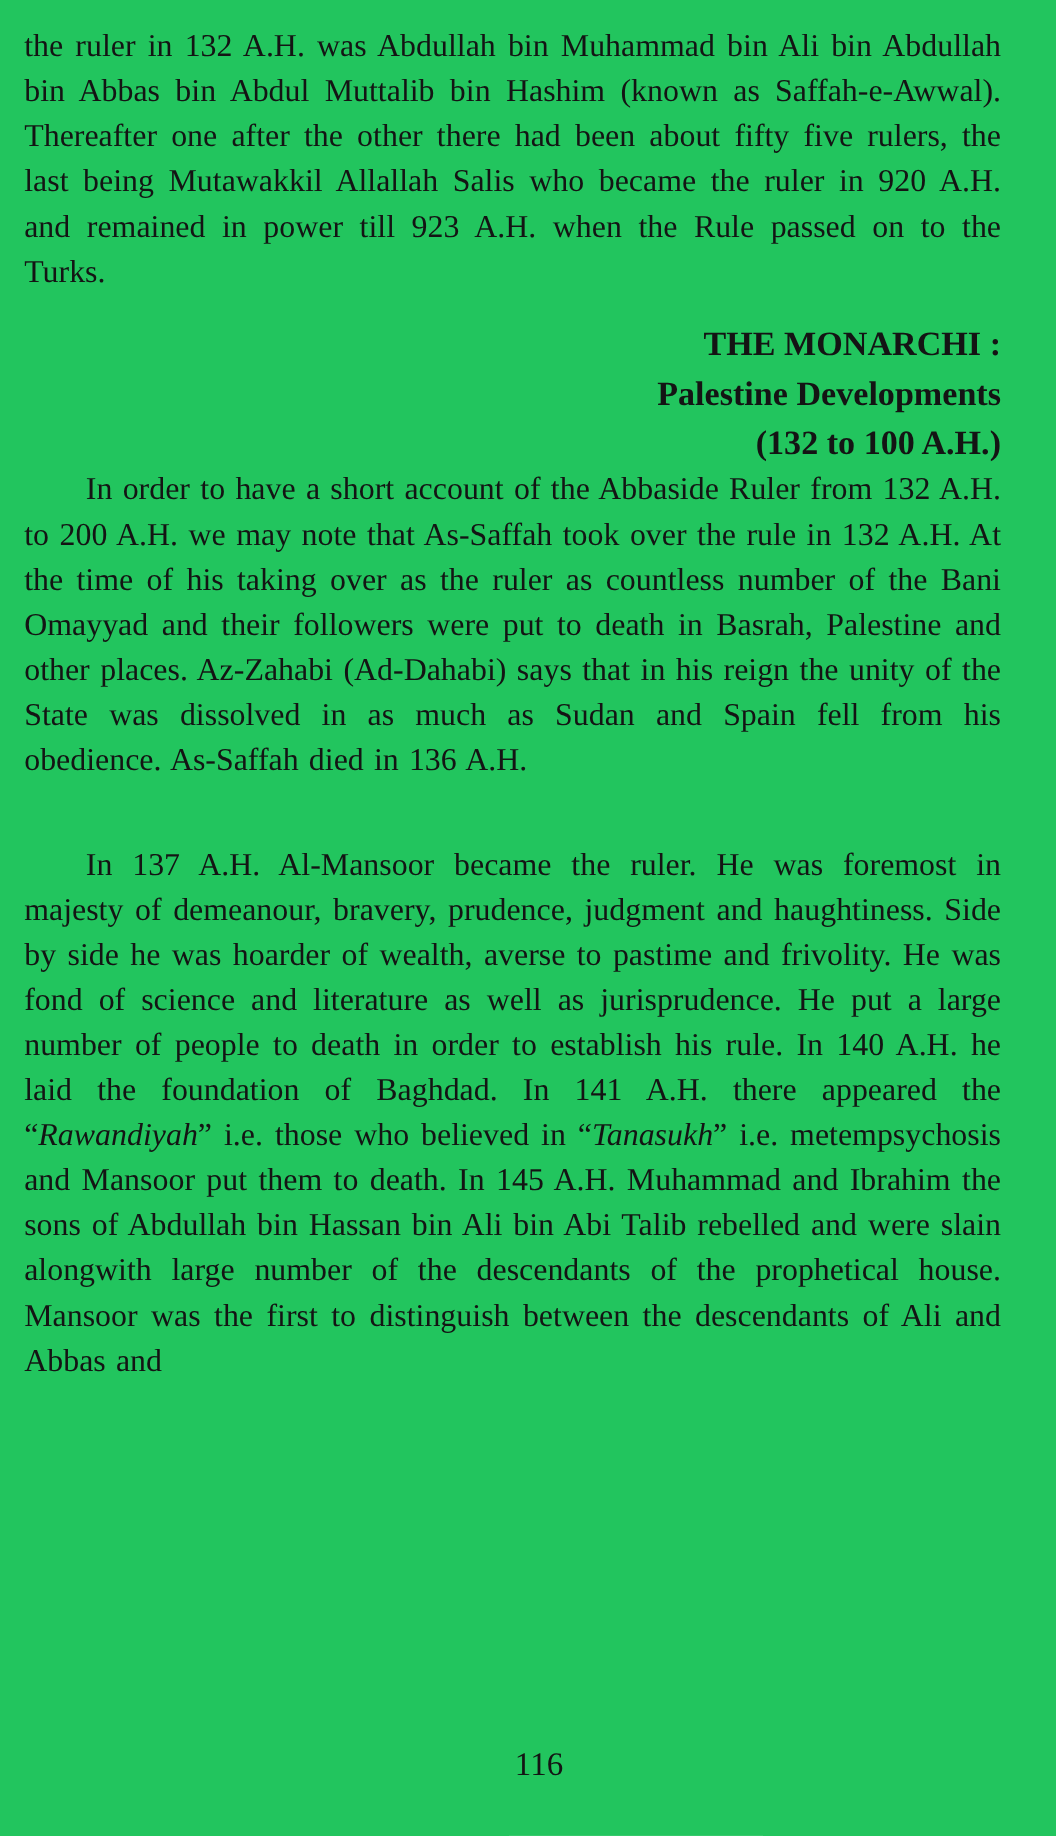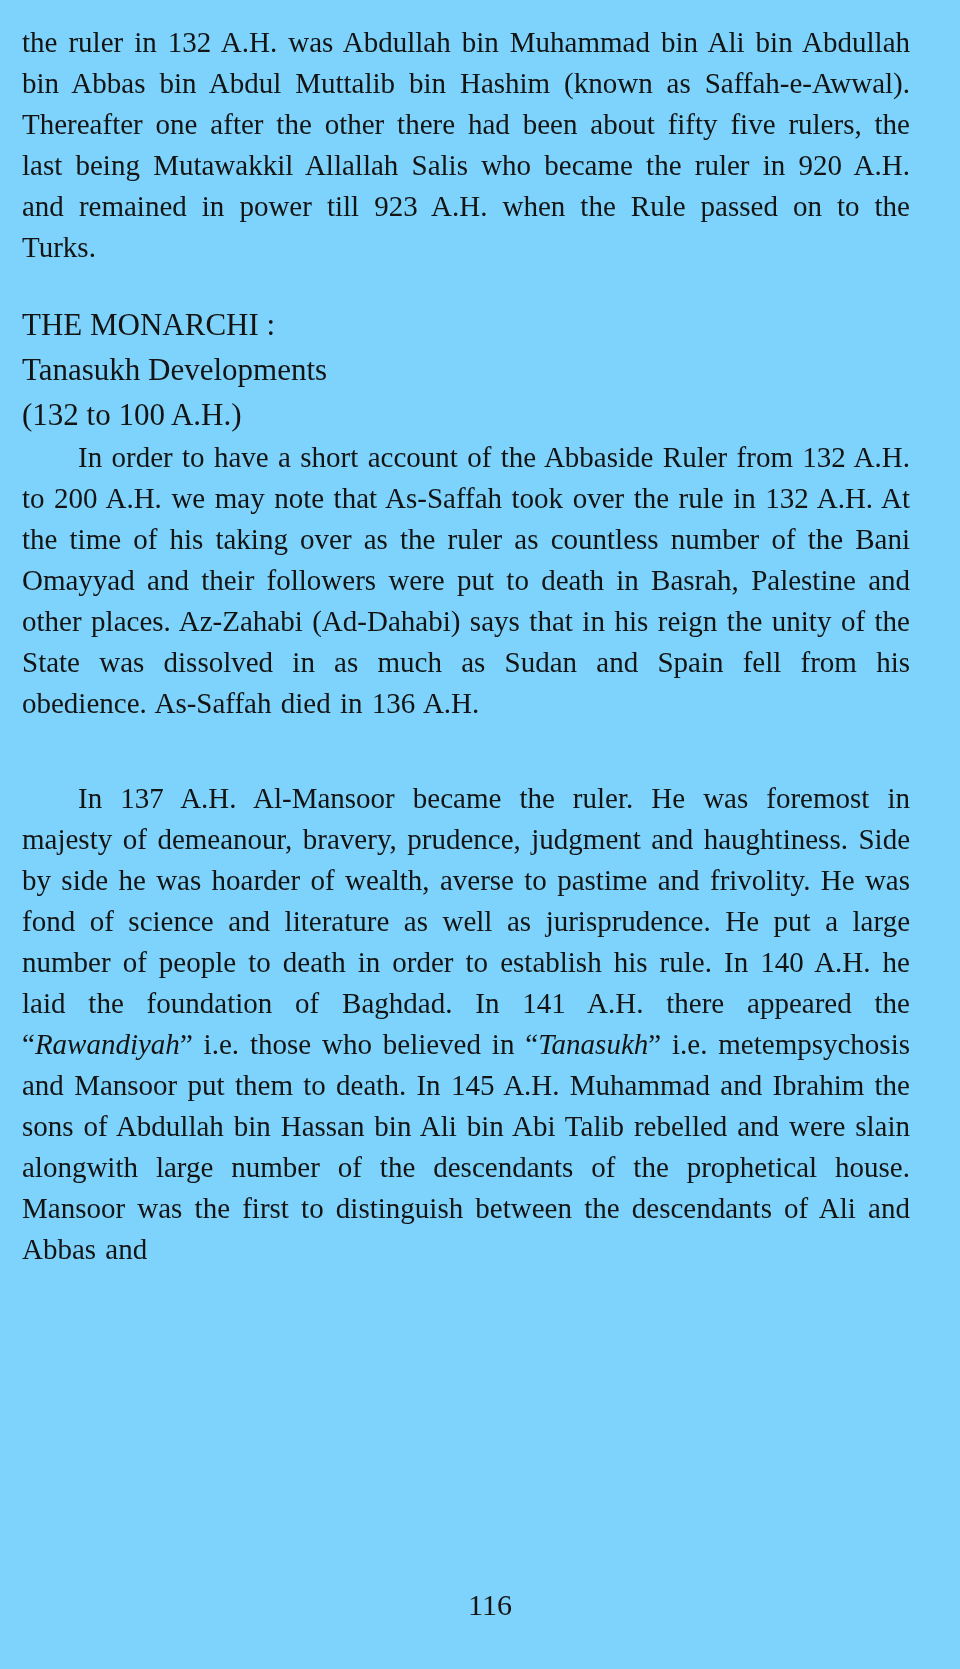--- a/index.html
+++ b/index.html
@@ -5,42 +5,42 @@
   html, body {
     margin: 0;
     padding: 0;
     background: #f6f6f2;
   }
   .page {
     position: relative;
     width: 960px;
     height: 1669px;
     margin: 0 auto;
-    background: #7dd3fc;
+    background: #22c55e;
     color: #141414;
     font-family: "Liberation Serif", "DejaVu Serif", serif;
     font-size: 29px;
     line-height: 41px;
     box-sizing: border-box;
     padding: 22px 50px 0 22px;
     overflow: hidden;
   }
   .body-par {
     margin: 0;
     text-align: justify;
     text-indent: 56px;
     word-spacing: 2px;
   }
   .body-par.no-indent {
     text-indent: 0;
   }
   .heading {
-    margin-top: 34px;
-    text-align: left;
-    font-weight: normal;
+    margin-top: 22px;
+    text-align: right;
+    font-weight: bold;
     font-size: 31px;
     line-height: 45px;
   }
   .par-2 { }
   .par-3 { margin-top: 54px; }
   .page-number {
     position: absolute;
     left: 0;
     right: 0;
     bottom: 44px;
@@ -52,21 +52,21 @@
 </style>
 </head>
 <body>
 
 <div class="page">
 
   <p class="body-par no-indent">the ruler in 132 A.H. was Abdullah bin Muhammad bin Ali bin Abdullah bin Abbas bin Abdul Muttalib bin Hashim (known as Saffah-e-Awwal). Thereafter one after the other there had been about fifty five rulers, the last being Mutawakkil Allallah Salis who became the ruler in 920 A.H. and remained in power till 923 A.H. when the Rule passed on to the Turks.</p>
 
   <div class="heading">
     <div>THE MONARCHI :</div>
-    <div>Tanasukh Developments</div>
+    <div>Palestine Developments</div>
     <div>(132 to 100 A.H.)</div>
   </div>
 
   <p class="body-par par-2">In order to have a short account of the Abbaside Ruler from 132 A.H. to 200 A.H. we may note that As-Saffah took over the rule in 132 A.H. At the time of his taking over as the ruler as countless number of the Bani Omayyad and their followers were put to death in Basrah, Palestine and other places. Az-Zahabi (Ad-Dahabi) says that in his reign the unity of the State was dissolved in as much as Sudan and Spain fell from his obedience. As-Saffah died in 136 A.H.</p>
 
   <p class="body-par par-3"><span>In 137 A.H. Al-Mansoor became the ruler. He was foremost in majesty of demeanour, bravery, prudence, judgment and haughtiness. Side by side he was hoarder of wealth, averse to pastime and frivolity. He was fond of science and literature as well as jurisprudence. He put a large number of people to death in order to establish his rule. In 140 A.H. he laid the foundation of Baghdad. In 141 A.H. there appeared the “</span><span class="italic">Rawandiyah</span><span>” i.e. those who believed in “</span><span class="italic">Tanasukh</span><span>” i.e. metempsychosis and Mansoor put them to death. In 145 A.H. Muhammad and Ibrahim the sons of Abdullah bin Hassan bin Ali bin Abi Talib rebelled and were slain alongwith large number of the descendants of the prophetical house. Mansoor was the first to distinguish between the descendants of Ali and Abbas and</span></p>
 
   <div class="page-number">116</div>
 
 </div>

